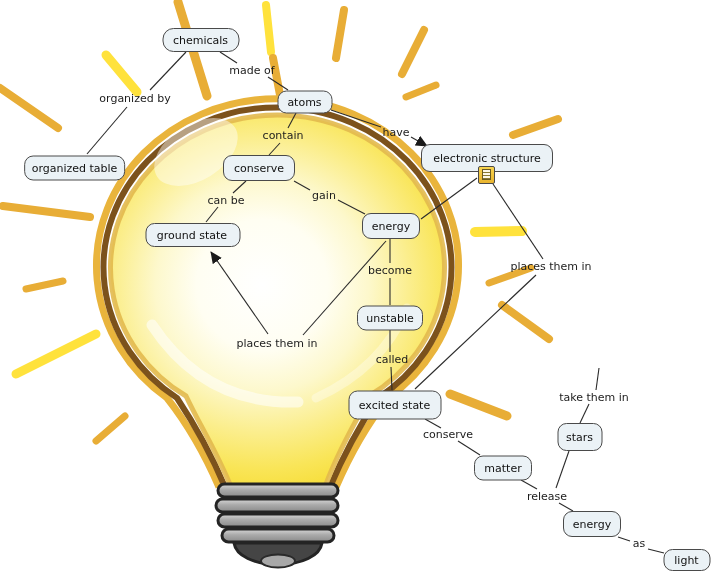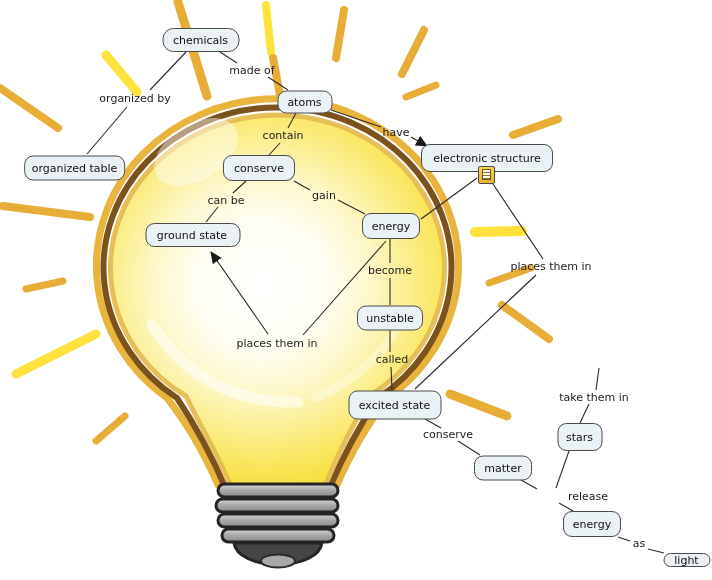--- a/index.html
+++ b/index.html
@@ -123,29 +123,29 @@
     <div class="phrase" style="left: 283px; top: 135px;">contain</div>
     <div class="phrase" style="left: 396px; top: 132px;">have</div>
     <div class="phrase" style="left: 226px; top: 200px;">can be</div>
     <div class="phrase" style="left: 324px; top: 195px;">gain</div>
     <div class="phrase" style="left: 390px; top: 270px;">become</div>
     <div class="phrase" style="left: 551px; top: 266px;">places them in</div>
     <div class="phrase" style="left: 277px; top: 343px;">places them in</div>
     <div class="phrase" style="left: 392px; top: 359px;">called</div>
     <div class="phrase" style="left: 448px; top: 434px;">conserve</div>
     <div class="phrase" style="left: 594px; top: 397px;">take them in</div>
-    <div class="phrase" style="left: 547px; top: 496px; margin-left: 41px;">release</div>
+    <div class="phrase" style="left: 547px; top: 496px;">release</div>
     <div class="phrase" style="left: 639px; top: 543px;">as</div>
     <div class="node" style="left: 200.5px; top: 40px; min-width: 77px; height: 24px; border-radius: 11px;">chemicals</div>
     <div class="node" style="left: 304.5px; top: 101.5px; min-width: 55px; height: 23px;">atoms</div>
     <div class="node" style="left: 74.5px; top: 167.5px; min-width: 99px; height: 25px;">organized table</div>
     <div class="node" style="left: 259px; top: 168px; min-width: 72px; height: 26px;">conserve</div>
     <div class="node" style="left: 487px; top: 158px; min-width: 132px; height: 28px; text-align: center;">electronic structure</div>
     <div class="rsc" style="left: 478px; top: 166px;"></div>
     <div class="node" style="left: 192.5px; top: 235px; min-width: 95px; height: 24px; padding-left: 6px;">ground state</div>
     <div class="node" style="left: 391px; top: 226px; min-width: 58px; height: 26px;">energy</div>
     <div class="node" style="left: 390px; top: 317.5px; min-width: 66px; height: 25px;">unstable</div>
     <div class="node" style="left: 394.5px; top: 404.5px; min-width: 93px; height: 29px;">excited state</div>
     <div class="node" style="left: 579.5px; top: 437px; min-width: 45px; height: 28px;">stars</div>
     <div class="node" style="left: 503px; top: 467.5px; min-width: 58px; height: 25px;">matter</div>
     <div class="node" style="left: 592px; top: 524px; min-width: 58px; height: 26px;">energy</div>
-    <div class="node" style="left: 686.5px; top: 560px; min-width: 47px; height: 14px;">light</div>
+    <div class="node" style="left: 686.5px; top: 560px; min-width: 47px; height: 22px;">light</div>
   </div>
 
 </body></html>

